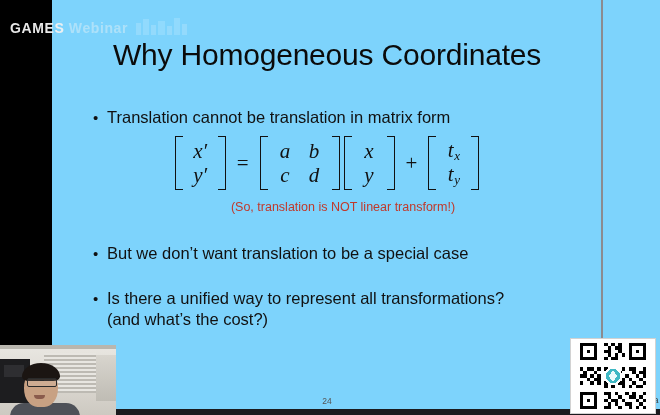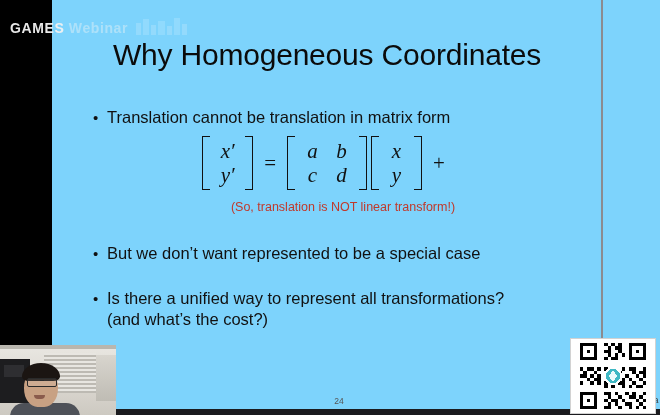--- a/index.html
+++ b/index.html
@@ -169,21 +169,21 @@
     width: 550px;
     text-align: center;
     color: #c0392b;
     font-size: 12.5px;
     font-family: "Liberation Sans", sans-serif;
   }
 
   
   #page-number {
     position: absolute;
-    left: 12px;
+    left: 0;
     top: 396px;
     width: 550px;
     text-align: center;
     font-size: 8.5px;
     color: #555555;
   }
   #attribution {
     position: absolute;
     right: 8px;
     top: 395px;
@@ -334,27 +334,39 @@
             </span>
           <span class="mrow">
               <span class="cell">y</span>
             </span>
         </span>
         <span class="brk brk-r"></span>
       </span>
 
       <span class="op">+</span>
 
+      <span class="mat">
+        <span class="brk brk-l"></span>
+        <span class="cells">
+          <span class="mrow">
+            <span class="cell"><span>t</span><span class="sub">x</span></span>
+          </span>
+          <span class="mrow">
+            <span class="cell"><span>t</span><span class="sub">y</span></span>
+          </span>
+        </span>
+        <span class="brk brk-r"></span>
+      </span>
     </div>
 
     <div id="red-note">(So, translation is NOT linear transform!)</div>
 
     <div class="bullet-row" id="bullet-2">
       <span class="bullet-dot">•</span>
-      <span class="bullet-text">But we don’t want represented to be a special case</span>
+      <span class="bullet-text">But we don’t want translation to be a special case</span>
     </div>
 
     <div class="bullet-row" id="bullet-3">
       <span class="bullet-dot">•</span>
       <span class="bullet-text">Is there a unified way to represent all transformations?
 (and what’s the cost?)</span>
     </div>
 
     <div id="page-number">24</div>
     <div id="attribution">Lingqi Yan, UC Santa Barb</div>

